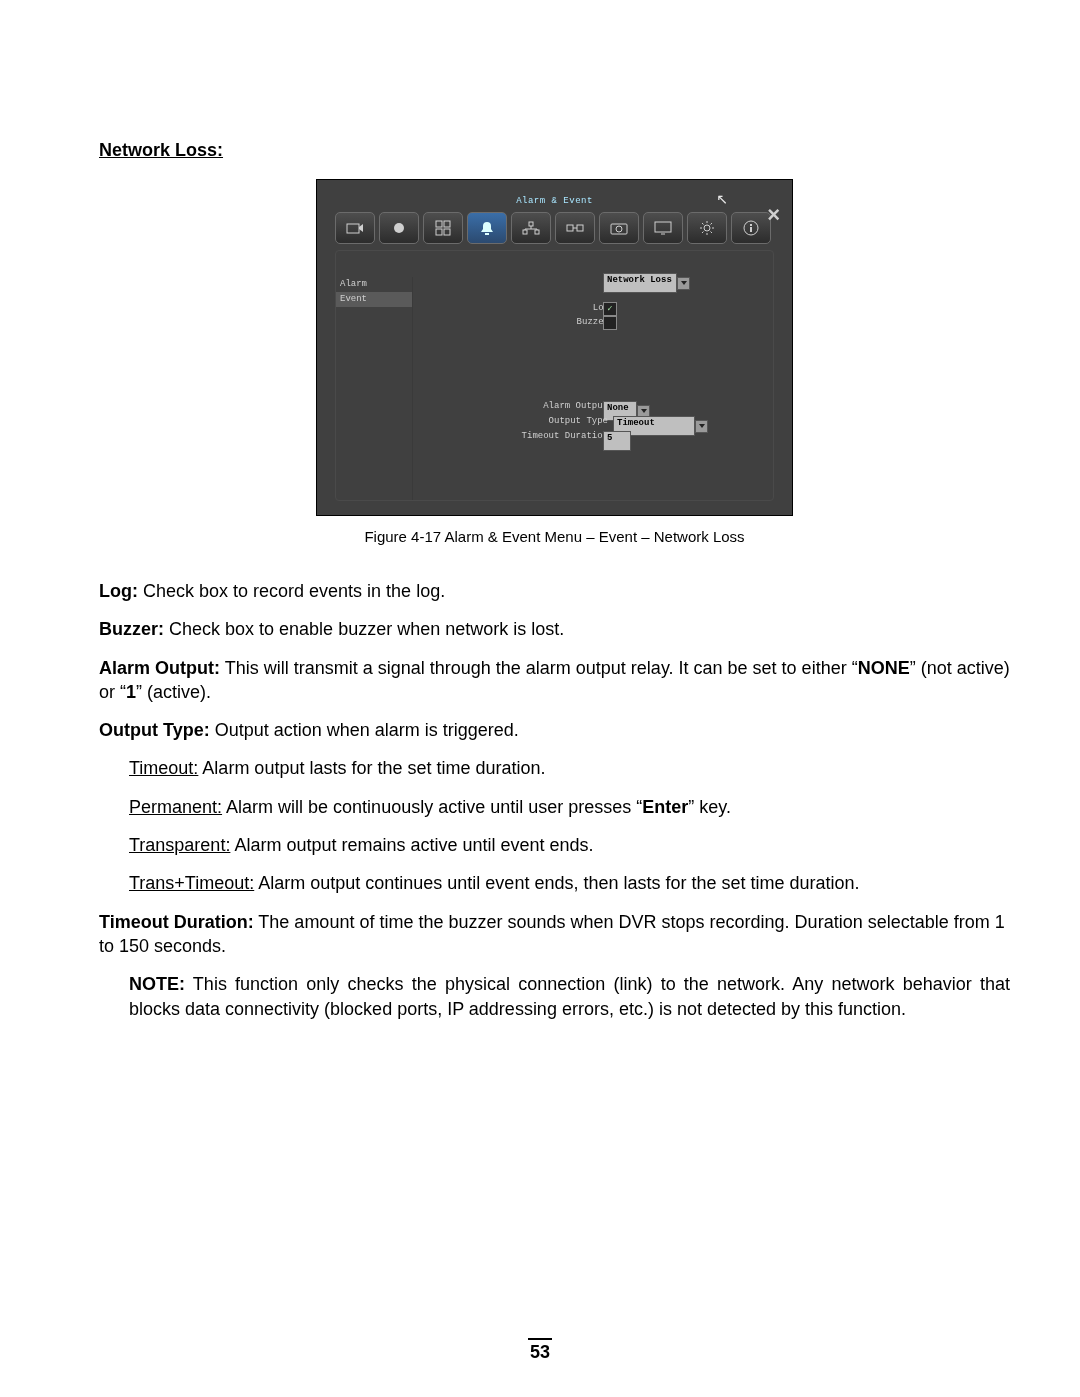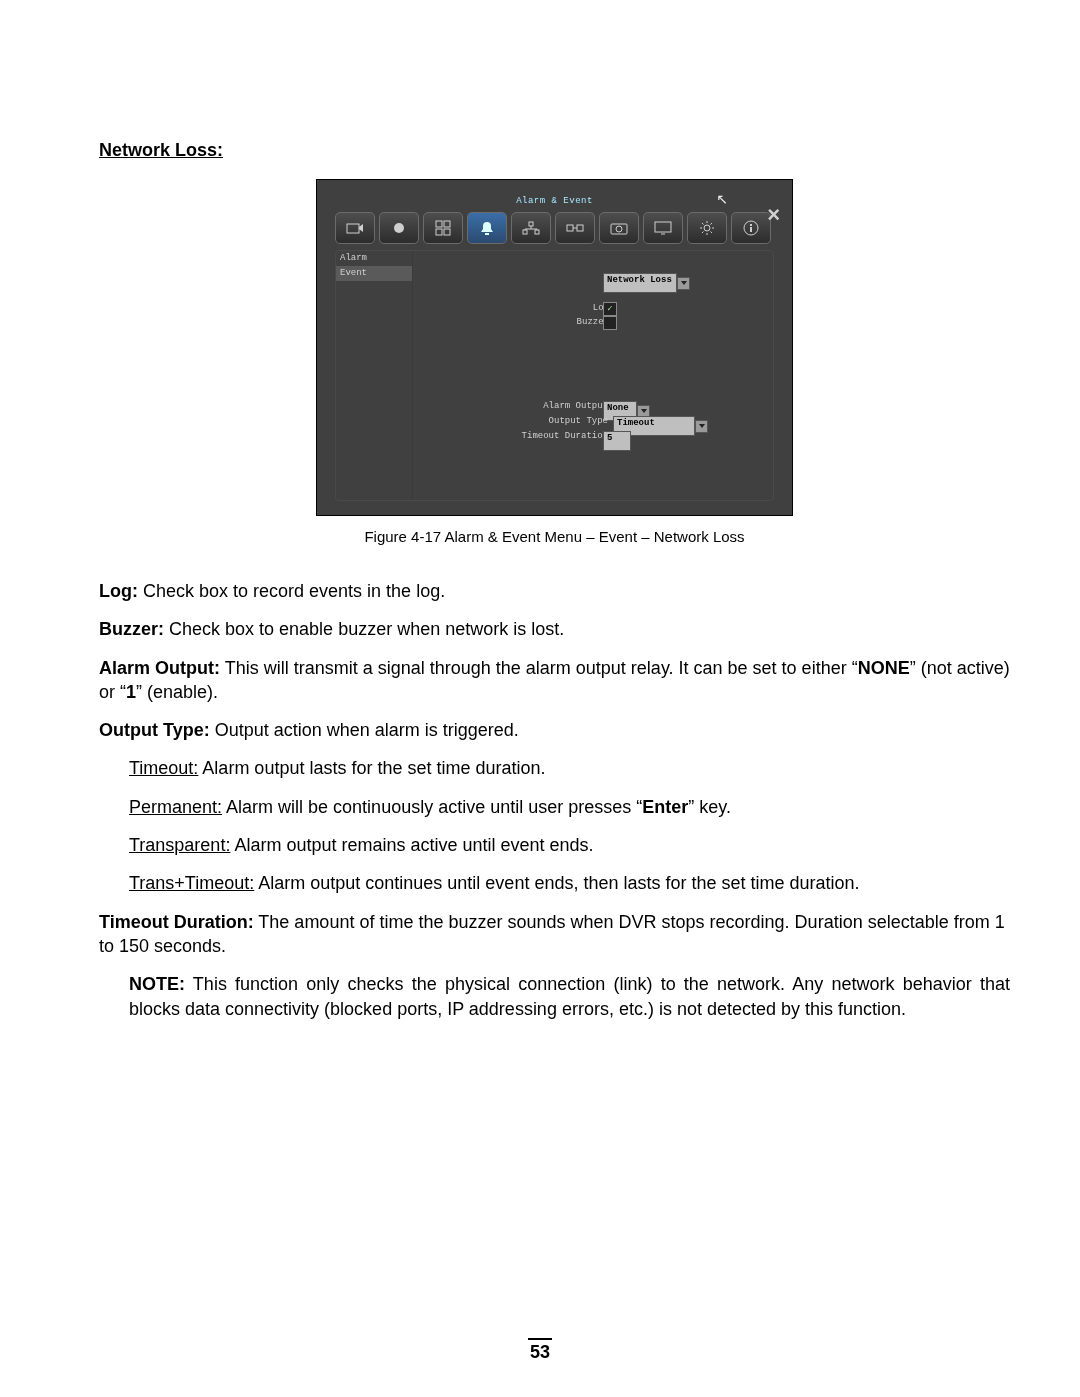--- a/index.html
+++ b/index.html
@@ -20,21 +20,21 @@
 
   .toolbar{margin-top:2px;height:34px;display:flex;gap:4px;}
   .tool{flex:0 0 38px;height:30px;border:1px solid #6b6b6b;border-radius:5px;
         background:linear-gradient(#4e4e4e,#2c2c2c);display:flex;align-items:center;
         justify-content:center;color:#cfcfcf;}
   .tool.active{background:linear-gradient(#3a6ea8,#2b4a70);color:#dff;}
   .tool svg{display:block;}
 
   .panel{position:absolute;left:0;right:0;top:56px;bottom:0;
          border:1px solid #4a4a4a;border-radius:4px;display:flex;}
-  .side{width:76px;border-right:1px solid #3a3a3a;font:9px/13px "Courier New",monospace;}
+  .side{width:76px;border-right:1px solid #3a3a3a;font:9px/13px "Courier New",monospace;margin-top:26px;}
   .side-item{padding:1px 4px;color:#cfcfcf;}
   .side-item.sel{background:#5a5a5a;}
   .content{flex:1;position:relative;color:#d4d4d4;
            font:9px/11px "Courier New",monospace;}
   .row{position:absolute;display:flex;align-items:center;}
   .lbl{color:#cfcfcf;white-space:nowrap;}
   .sel-box{height:20px;background:#bfbfbf;color:#000;padding:0 3px;display:inline-block;
            border:1px solid #555;font:bold 9px/13px "Courier New",monospace;box-sizing:border-box;}
   .dd-arrow{width:13px;height:13px;background:#9a9a9a;border:1px solid #555;box-sizing:border-box;
             display:inline-flex;align-items:center;justify-content:center;}
@@ -189,21 +189,21 @@
         </div>
       </div>
     </div>
   </div>
 
   <div class="caption">Figure 4-17 Alarm &amp; Event Menu – Event – Network Loss</div>
 
   <div class="body">
     <p><b>Log:</b><span> Check box to record events in the log.</span></p>
     <p><b>Buzzer:</b><span> Check box to enable buzzer when network is lost.</span></p>
-    <p><b>Alarm Output:</b><span> This will transmit a signal through the alarm output relay. It can be set to either “</span><b>NONE</b><span>” (not active) or “</span><b>1</b><span>” (enable).</span></p>
+    <p><b>Alarm Output:</b><span> This will transmit a signal through the alarm output relay. It can be set to either “</span><b>NONE</b><span>” (not active) or “</span><b>1</b><span>” (active).</span></p>
     <p><b>Output Type:</b><span> Output action when alarm is triggered.</span></p>
     <p class="sub"><span class="u">Timeout:</span><span> Alarm output lasts for the set time duration.</span></p>
     <p class="sub"><span class="u">Permanent:</span><span> Alarm will be continuously active until user presses “</span><b>Enter</b><span>” key.</span></p>
     <p class="sub"><span class="u">Transparent:</span><span> Alarm output remains active until event ends.</span></p>
     <p class="sub"><span class="u">Trans+Timeout:</span><span> Alarm output continues until event ends, then lasts for the set time duration.</span></p>
     <p><b>Timeout Duration:</b><span> The amount of time the buzzer sounds when DVR stops recording. Duration selectable from 1 to 150 seconds.</span></p>
     <p class="sub2" style="margin-top:12px;text-align:justify;"><b>NOTE:</b><span> This function only checks the physical connection (link) to the network. Any network behavior that blocks data connectivity (blocked ports, IP addressing errors, etc.) is not detected by this function.</span></p>
   </div>
 </div>
 

